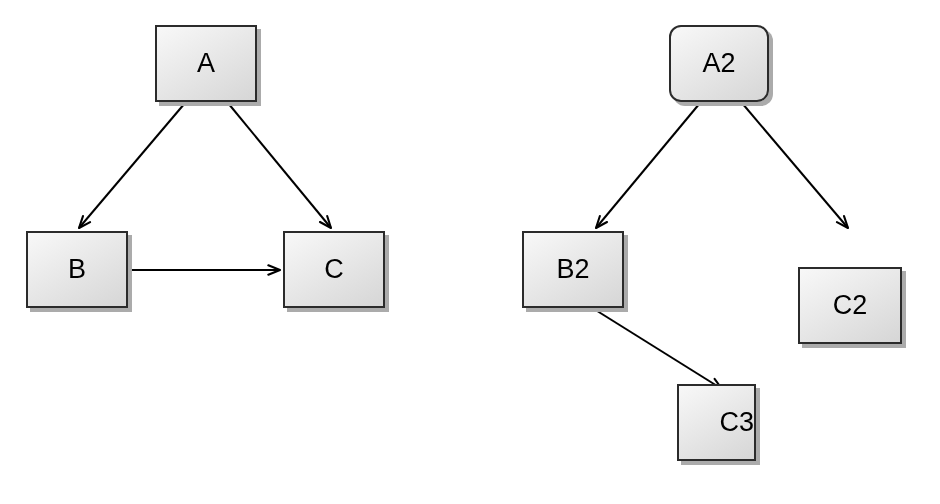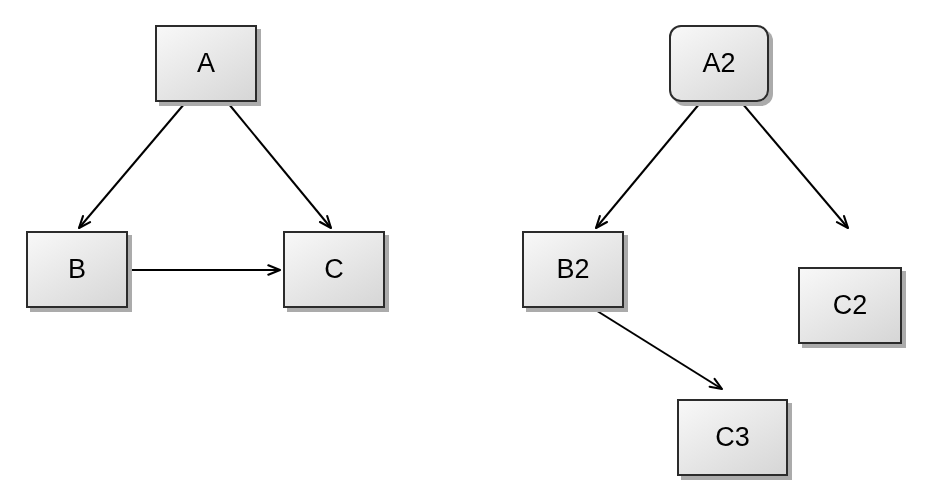--- a/index.html
+++ b/index.html
@@ -71,16 +71,16 @@
     </div>
     <div class="node" style="left: 669px; top: 25px; width: 100px; height: 77px; border-radius: 12px;">
       <span class="node-label" style="color: rgb(0, 0, 0);">A2</span>
     </div>
     <div class="node" style="left: 522px; top: 231px; width: 102px; height: 77px;">
       <span class="node-label" style="color: rgb(0, 0, 0);">B2</span>
     </div>
     <div class="node" style="left: 798px; top: 231px; width: 104px; height: 77px; margin-top: 36px;">
       <span class="node-label" style="color: rgb(0, 0, 0);">C2</span>
     </div>
-    <div class="node" style="left: 677px; top: 399px; width: 111px; height: 77px;">
+    <div class="node" style="left: 677px; top: 384px; width: 79px; height: 77px; justify-content: flex-end;">
       <span class="node-label" style="color: rgb(0, 0, 0);">C3</span>
     </div>
   </div>
 
 </body></html>

